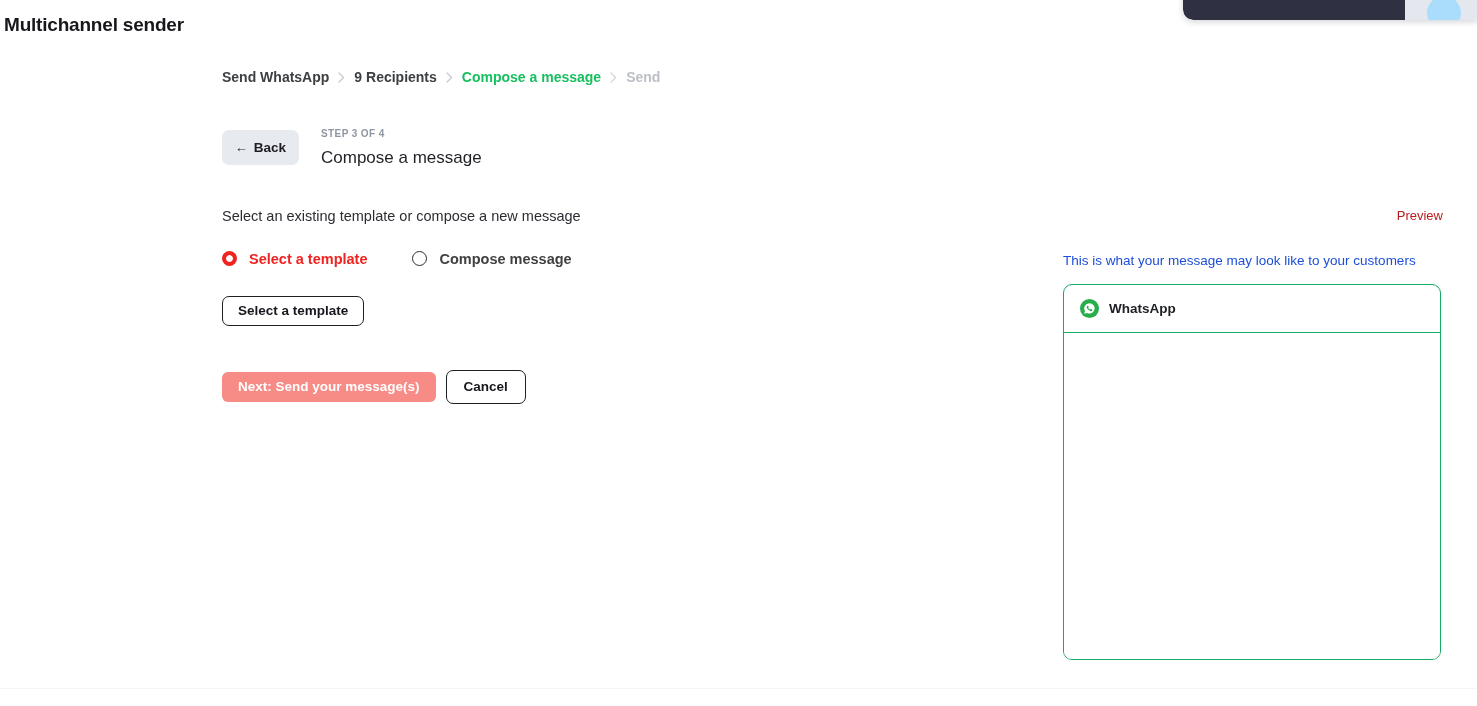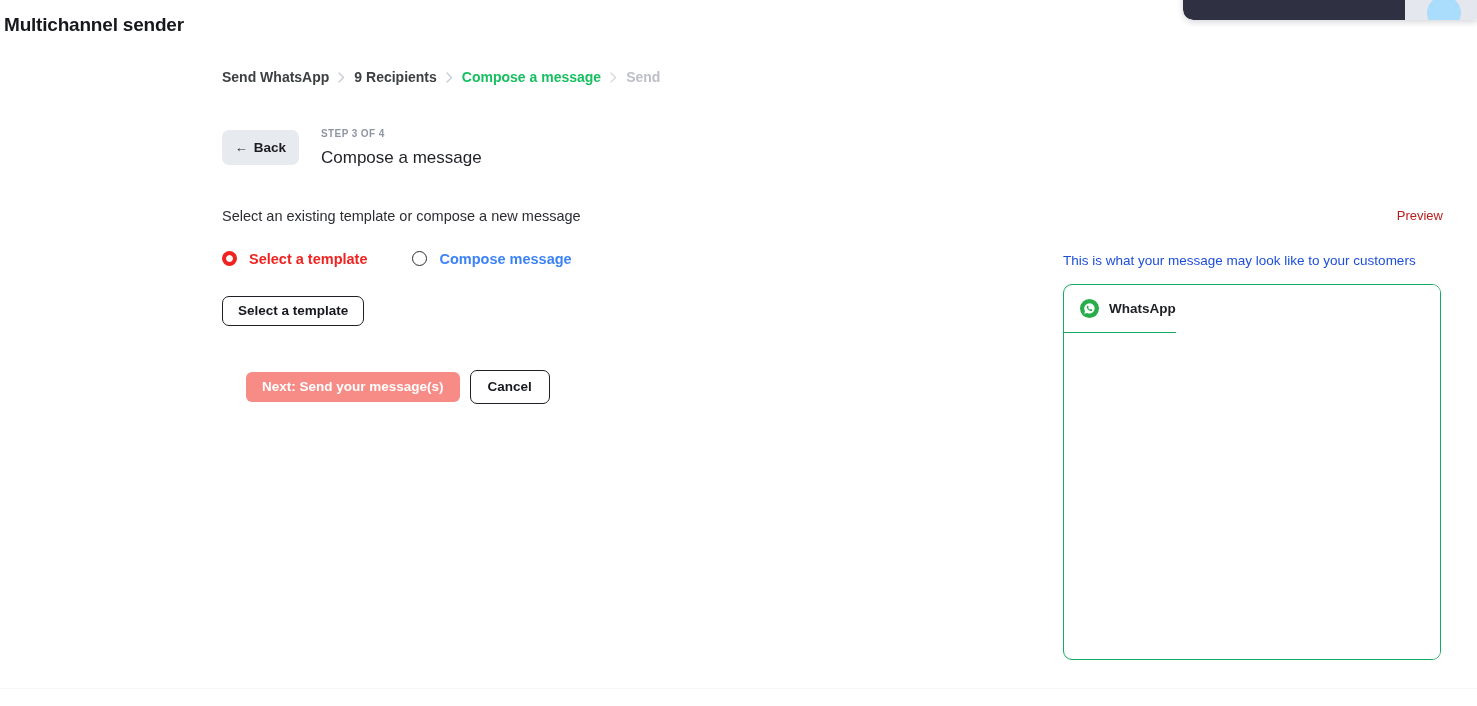--- a/index.html
+++ b/index.html
@@ -180,21 +180,21 @@
     box-shadow: inset 0 0 0 3.5px #ffffff;
   }
   .radio-dot.off {
     background: #ffffff;
     border: 1.4px solid #2a2d33;
   }
   .radio-label {
     margin-left: 12px;
     font-size: 14.5px;
     font-weight: bold;
-    color: #3b82f6;
+    color: #404040;
     white-space: nowrap;
   }
   .radio-label.selected { color: #ef2320; }
 
   
   .btn-outline {
     height: 30px;
     padding: 0 15px;
     border: 1.3px solid #1e2025;
     border-radius: 7px;
@@ -209,21 +209,20 @@
     justify-content: center;
   }
   .select-template-wrap { margin-top: 29px; }
 
   
   .actions {
     display: flex;
     align-items: center;
     margin-top: 44px;
     gap: 10px;
-    margin-left: 24px;
   }
   .btn-primary-disabled {
     height: 30px;
     padding: 0 16px;
     border: none;
     border-radius: 6px;
     background: #f78b85;
     color: #ffffff;
     font-family: inherit;
     font-size: 13.5px;
@@ -265,20 +264,21 @@
   .preview-card {
     margin-top: 16px;
     width: 378px;
     height: 376px;
     box-sizing: border-box;
     border: 1.4px solid #16ab63;
     border-radius: 9px;
     background: #ffffff;
     overflow: hidden;
     display: flex;
+    flex-direction: column;
   }
   .preview-card-header {
     height: 48px;
     flex: 0 0 48px;
     display: flex;
     align-items: center;
     padding-left: 16px;
     border-bottom: 1.4px solid #16ab63;
     box-sizing: border-box;
   }

